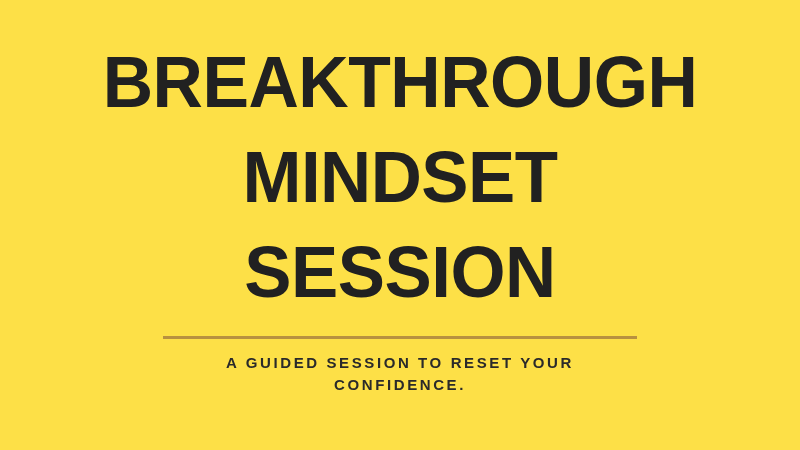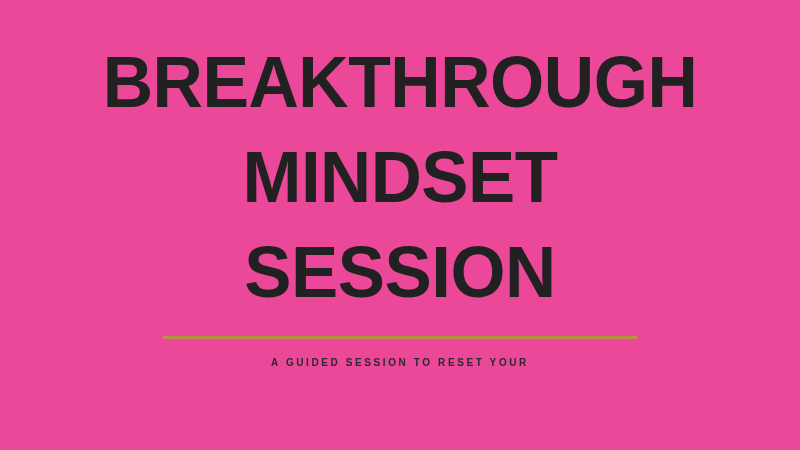--- a/index.html
+++ b/index.html
@@ -11,21 +11,21 @@
     width: 800px;
     height: 450px;
     overflow: hidden;
     font-family: "Liberation Sans", sans-serif;
   }
 
   #slide {
     position: relative;
     width: 800px;
     height: 450px;
-    background: #ec4899;
+    background: #fde047;
     display: flex;
     flex-direction: column;
     align-items: center;
     box-sizing: border-box;
   }
 
   
   #title-block {
     margin-top: 34px;
     width: 100%;
@@ -81,21 +81,21 @@
     width: 100%;
     text-align: center;
     user-select: none;
   }
 
   .subtitle-line {
     display: block;
     color: #2a2a2a;
     font-family: "Liberation Sans", sans-serif;
     font-weight: 700;
-    font-size: 10px;
+    font-size: 15px;
     line-height: 22px;
     letter-spacing: 2.6px;
     text-transform: uppercase;
     white-space: nowrap;
   }
 </style>
 </head>
 <body>
 
 <div id="slide">
@@ -105,15 +105,16 @@
     <span class="title-line" id="title-line-2">MINDSET</span>
     <span class="title-line" id="title-line-3">SESSION</span>
   </div>
 
   <div id="divider-wrap">
     <div id="gold-divider"></div>
   </div>
 
   <div id="subtitle-block">
     <span class="subtitle-line">A GUIDED SESSION TO RESET YOUR</span>
+    <span class="subtitle-line">CONFIDENCE.</span>
   </div>
 
 </div>
 
 </body></html>

